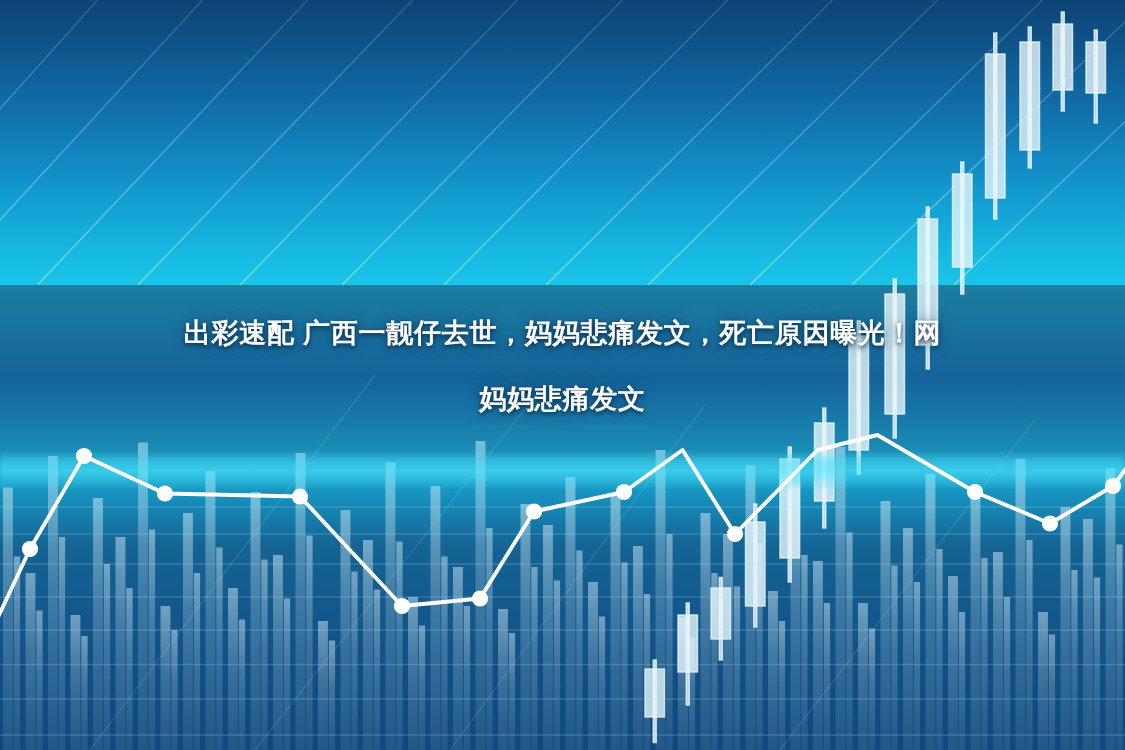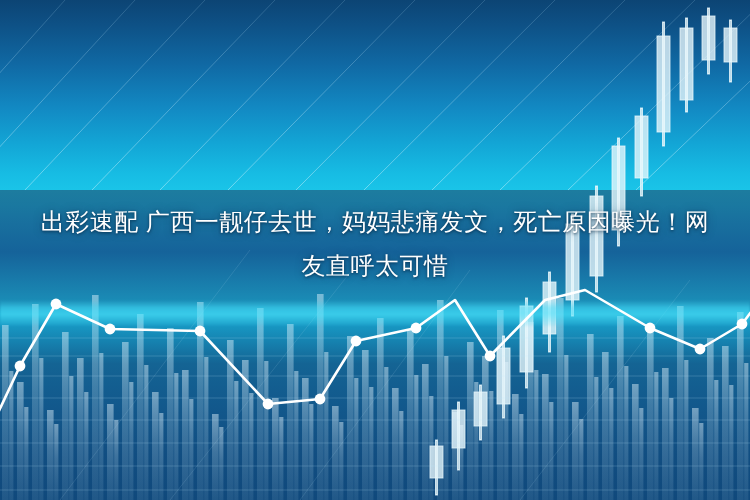--- a/index.html
+++ b/index.html
@@ -76,22 +76,22 @@
   #title-block {
     position: absolute;
     left: 0;
     top: 200px;
     width: 750px;
     text-align: center;
     z-index: 40;
   }
   .title-line {
     color: #ffffff;
-    font-size: 24px;
-    font-weight: 400;
+    font-size: 18px;
+    font-weight: 700;
     line-height: 44px;
     letter-spacing: 0.5px;
     text-shadow: 0 1px 3px rgba(4,30,55,0.75), 0 0 10px rgba(6,40,70,0.45);
     white-space: nowrap;
     text-align: center;
   }
 </style>
 </head>
 <body>
 
@@ -335,16 +335,16 @@
           <circle cx="490" cy="356" r="5.4"></circle>
           <circle cx="650" cy="328" r="5.4"></circle>
           <circle cx="700" cy="349" r="5.4"></circle>
           <circle cx="742" cy="324" r="5.4"></circle>
         </g>
     </svg>
   </div>
 
   <div id="title-block">
     <div class="title-line">出彩速配 广西一靓仔去世，妈妈悲痛发文，死亡原因曝光！网</div>
-    <div class="title-line">友直呼太可惜</div>
+    <div class="title-line">妈妈悲痛发文</div>
   </div>
 
 </div>
 
 </body></html>

